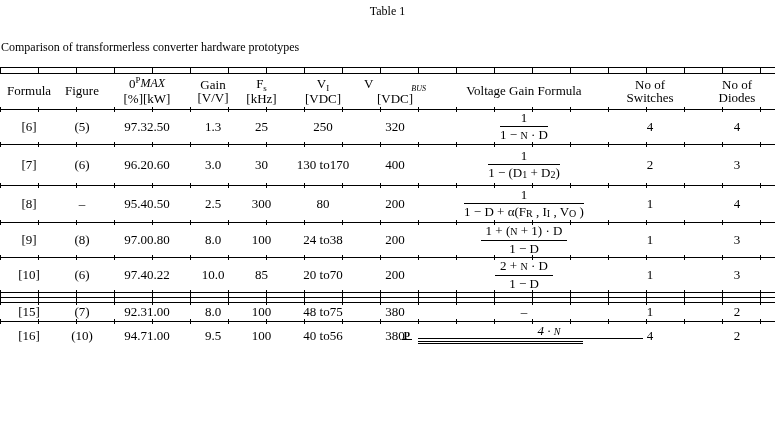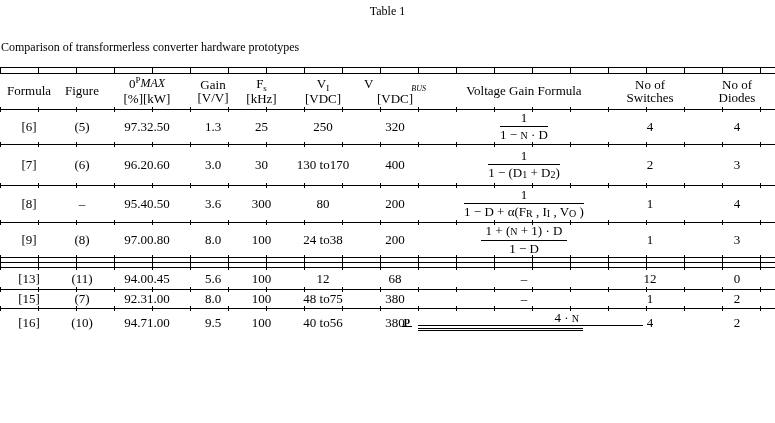--- a/index.html
+++ b/index.html
@@ -59,21 +59,21 @@
   .hsub{ font-size:9px; position:relative; top:3px; }
   .hsubi{ font-size:8px; font-style:italic; position:relative; top:3px;margin-left:38px; }
   .hscr{ font-size:12px; font-style:italic; position:relative; top:-1px; }
   .hu{ line-height:13px; }
 
   
   .r16cell{ position:relative; }
   .rad{ position:absolute; left:-27px; top:4px; font-size:11px; font-weight:bold;
         border-bottom:1px solid #000; padding:0 2px; line-height:11px; }
   .bar16{ position:absolute; left:-11px; top:14px; width:225px; height:1px; background:#000; }
-  .num16{ position:absolute; left:90px; top:0px; width:60px; text-align:right; line-height:13px; }
+  .num16{ position:absolute; left:90px; top:0px; width:60px; text-align:center; line-height:13px;font-style:italic; }
   .dbl16{ position:absolute; left:-11px; top:17px; width:165px; height:3px;
           border-top:1px solid #000; border-bottom:1px solid #000; box-sizing:border-box; }
 
   .ovf{ text-align:left; vertical-align:top; padding-left:1px; height:20px; line-height:17px; }
 </style>
 </head>
 <body>
 
 <div class="title">Table 1</div>
 <div class="caption">Comparison of transformerless converter hardware prototypes</div>
@@ -172,21 +172,21 @@
   <tr>
         <td colspan="10">
           <div class="rule"></div>
         </td>
       </tr>
 
   <tr class="h32">
     <td class="c">[8]</td>
     <td class="c">–</td>
     <td class="c"><span>95.4</span><span>0.50</span></td>
-    <td class="c"><span>3.6</span></td>
+    <td class="c"><span>2.5</span></td>
     <td class="c">300</td>
     <td class="c">80</td>
     <td class="c">200</td>
     <td class="c"><span class="fr"><span class="n">1</span><span class="d">1 − D + α(F<span class="sb">R</span> , I<span class="sb">I</span> , V<span class="sb">O</span> )</span></span></td>
     <td class="rt sw-cell">1</td>
     <td class="rt di-cell">4</td>
   </tr>
   <tr>
         <td colspan="10">
           <div class="rule"></div>
@@ -204,44 +204,44 @@
     <td class="c"><span class="fr"><span class="n">1 + (<span class="sc">N</span> + 1) · D</span><span class="d">1 − D</span></span></td>
     <td class="rt sw-cell">1</td>
     <td class="rt di-cell">3</td>
   </tr>
   <tr>
         <td colspan="10">
           <div class="rule"></div>
         </td>
       </tr>
 
-  <tr>
-        <td colspan="10">
-          <div class="rule"></div>
-        </td>
-      </tr>
-
-  <tr>
-        <td colspan="10">
-          <div class="rule"></div>
-        </td>
-      </tr>
-
-  <tr class="h17">
-    <td class="c">[13]</td>
-    <td class="c">(11)</td>
-    <td class="c"><span>94.0</span><span>0.45</span></td>
-    <td class="c"><span>5.6</span></td>
-    <td class="c">100</td>
-    <td class="c">12</td>
-    <td class="c">68</td>
-    <td class="c">–</td>
-    <td class="rt sw-cell">12</td>
-    <td class="rt di-cell">0</td>
-  </tr>
+  <tr class="h29">
+    <td class="c">[10]</td>
+    <td class="c">(6)</td>
+    <td class="c"><span class="b">97.4</span><span>0.22</span></td>
+    <td class="c"><span class="b">10.0</span></td>
+    <td class="c">85</td>
+    <td class="c">20 to70</td>
+    <td class="c">200</td>
+    <td class="c"><span class="fr"><span class="n">2 + <span class="sc">N</span> · D</span><span class="d">1 − D</span></span></td>
+    <td class="rt sw-cell">1</td>
+    <td class="rt di-cell">3</td>
+  </tr>
+  <tr>
+        <td colspan="10">
+          <div class="rule"></div>
+        </td>
+      </tr>
+
+  <tr>
+        <td colspan="10">
+          <div class="rule"></div>
+        </td>
+      </tr>
+
   <tr>
         <td colspan="10">
           <div class="rule"></div>
         </td>
       </tr>
 
   <tr class="h13">
     <td class="c">[15]</td>
     <td class="c">(7)</td>
     <td class="c"><span>92.3</span><span>1.00</span></td>

